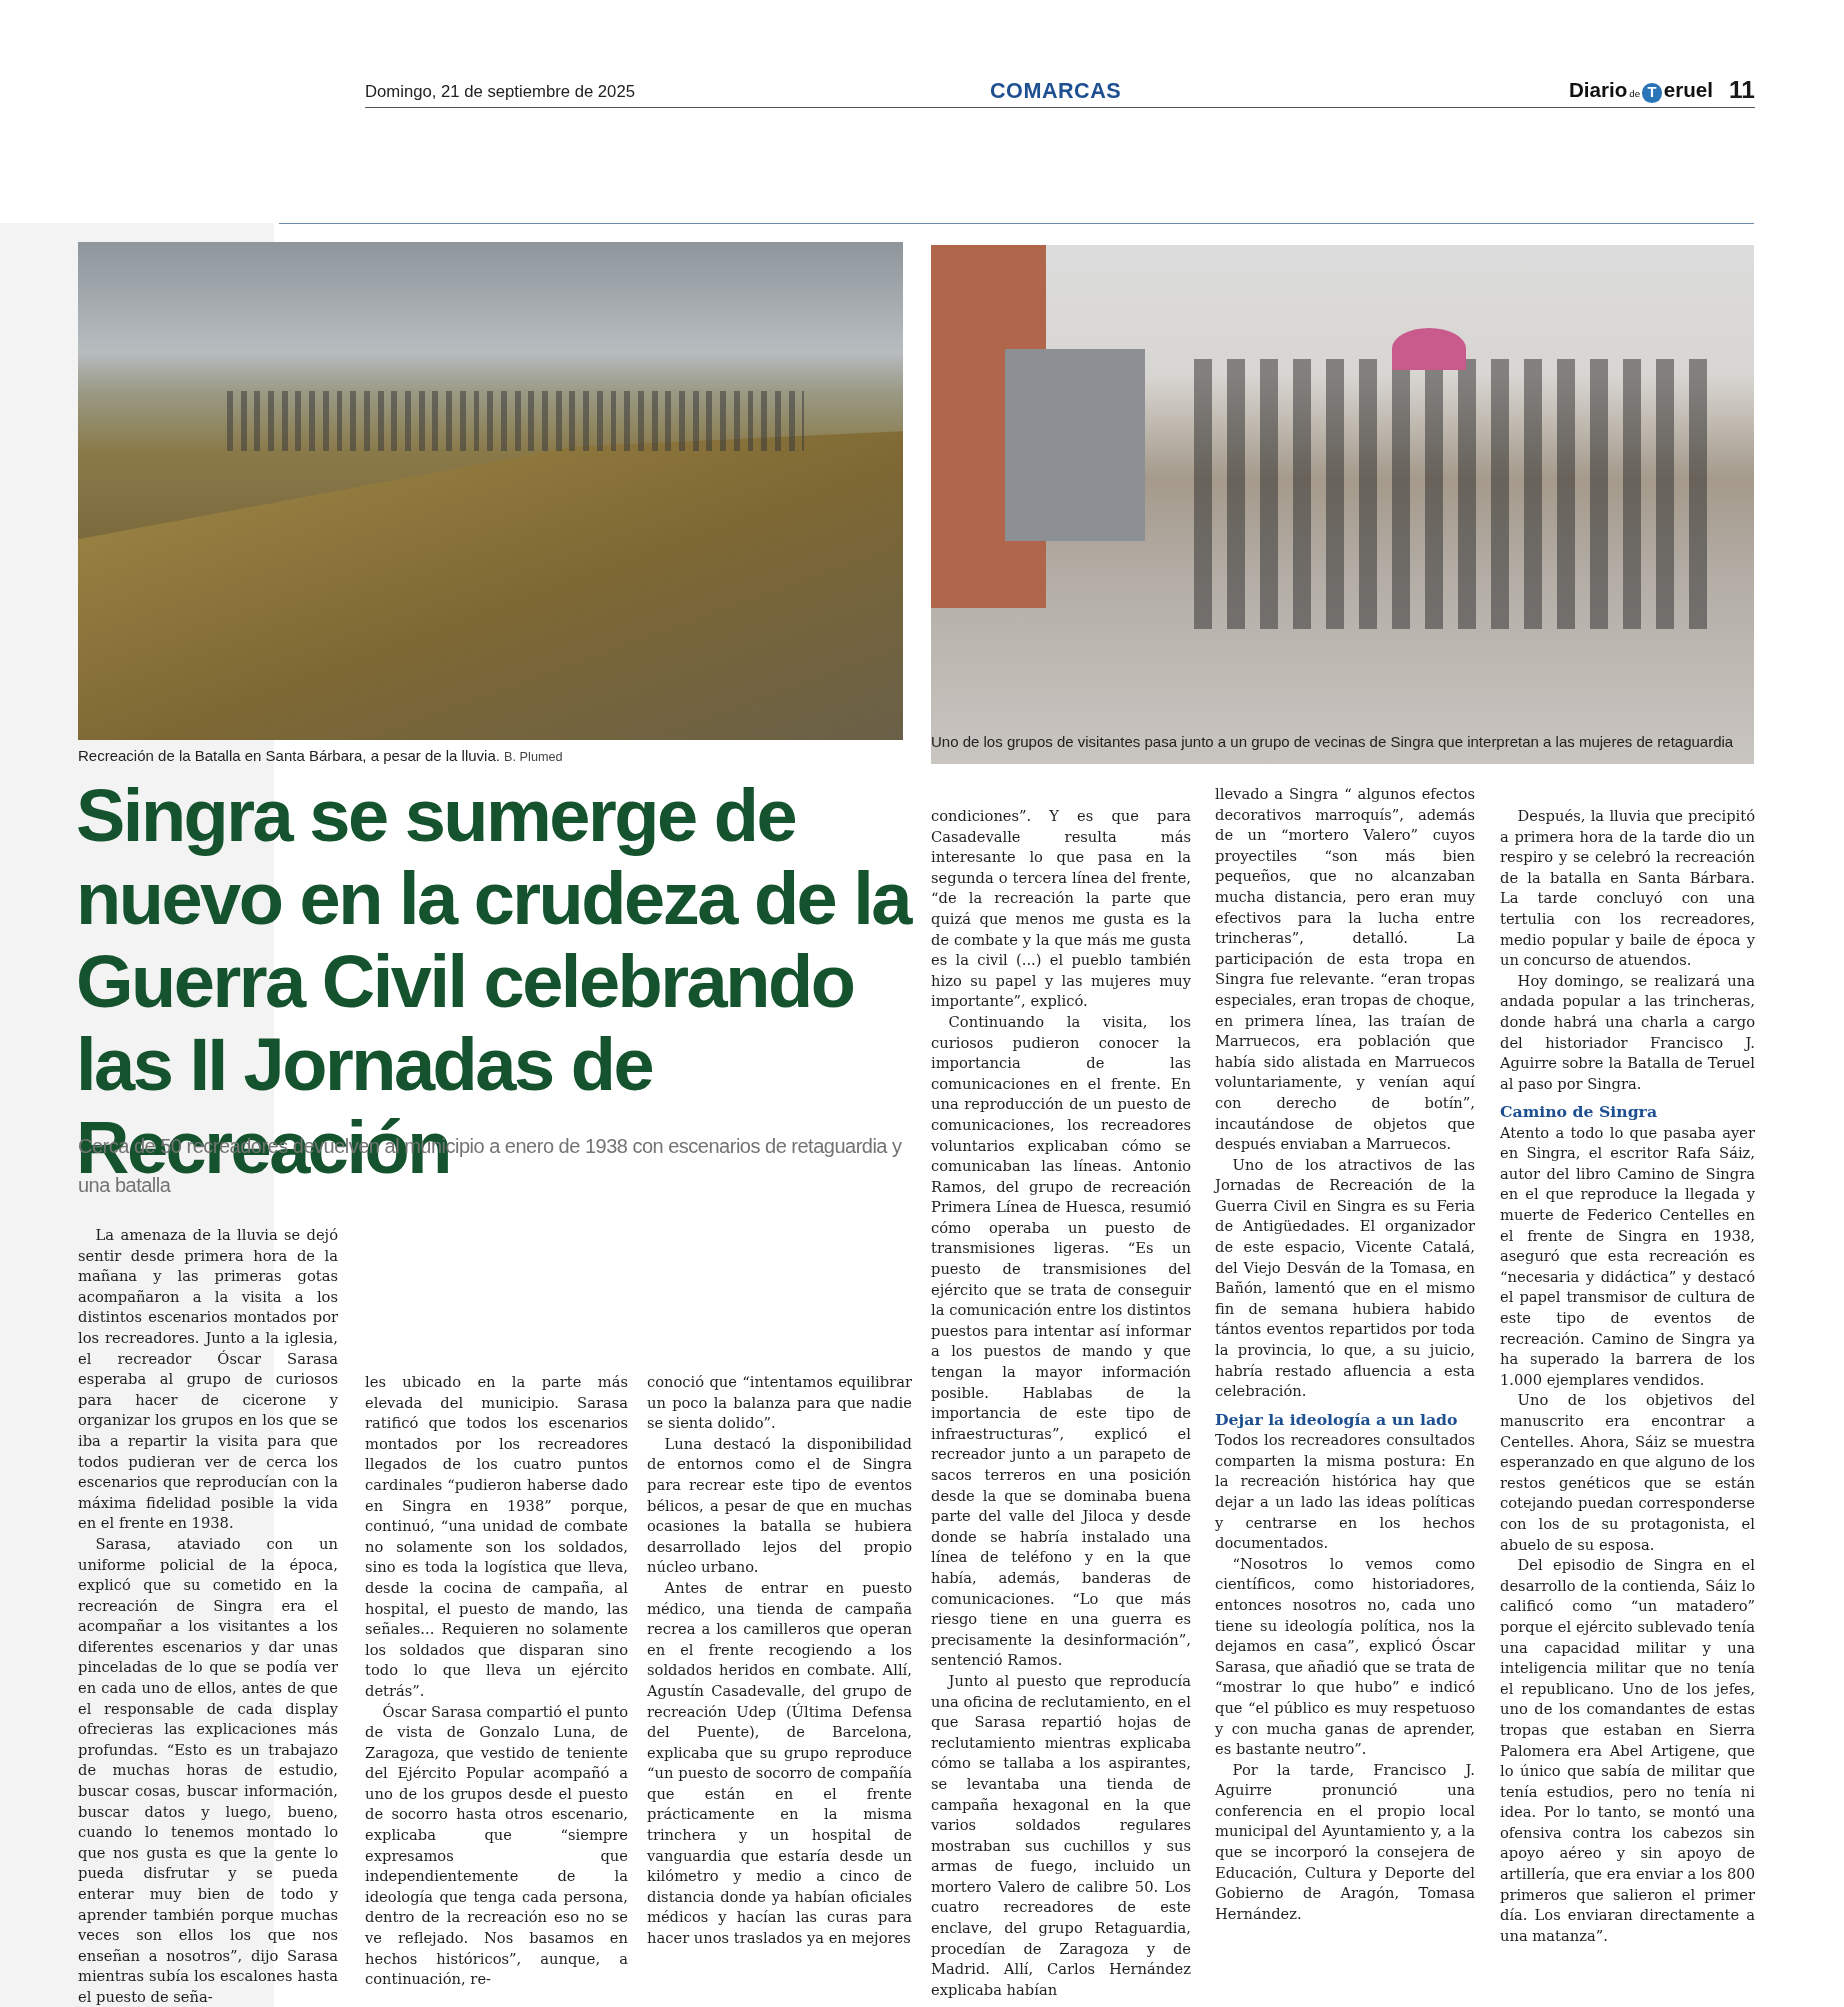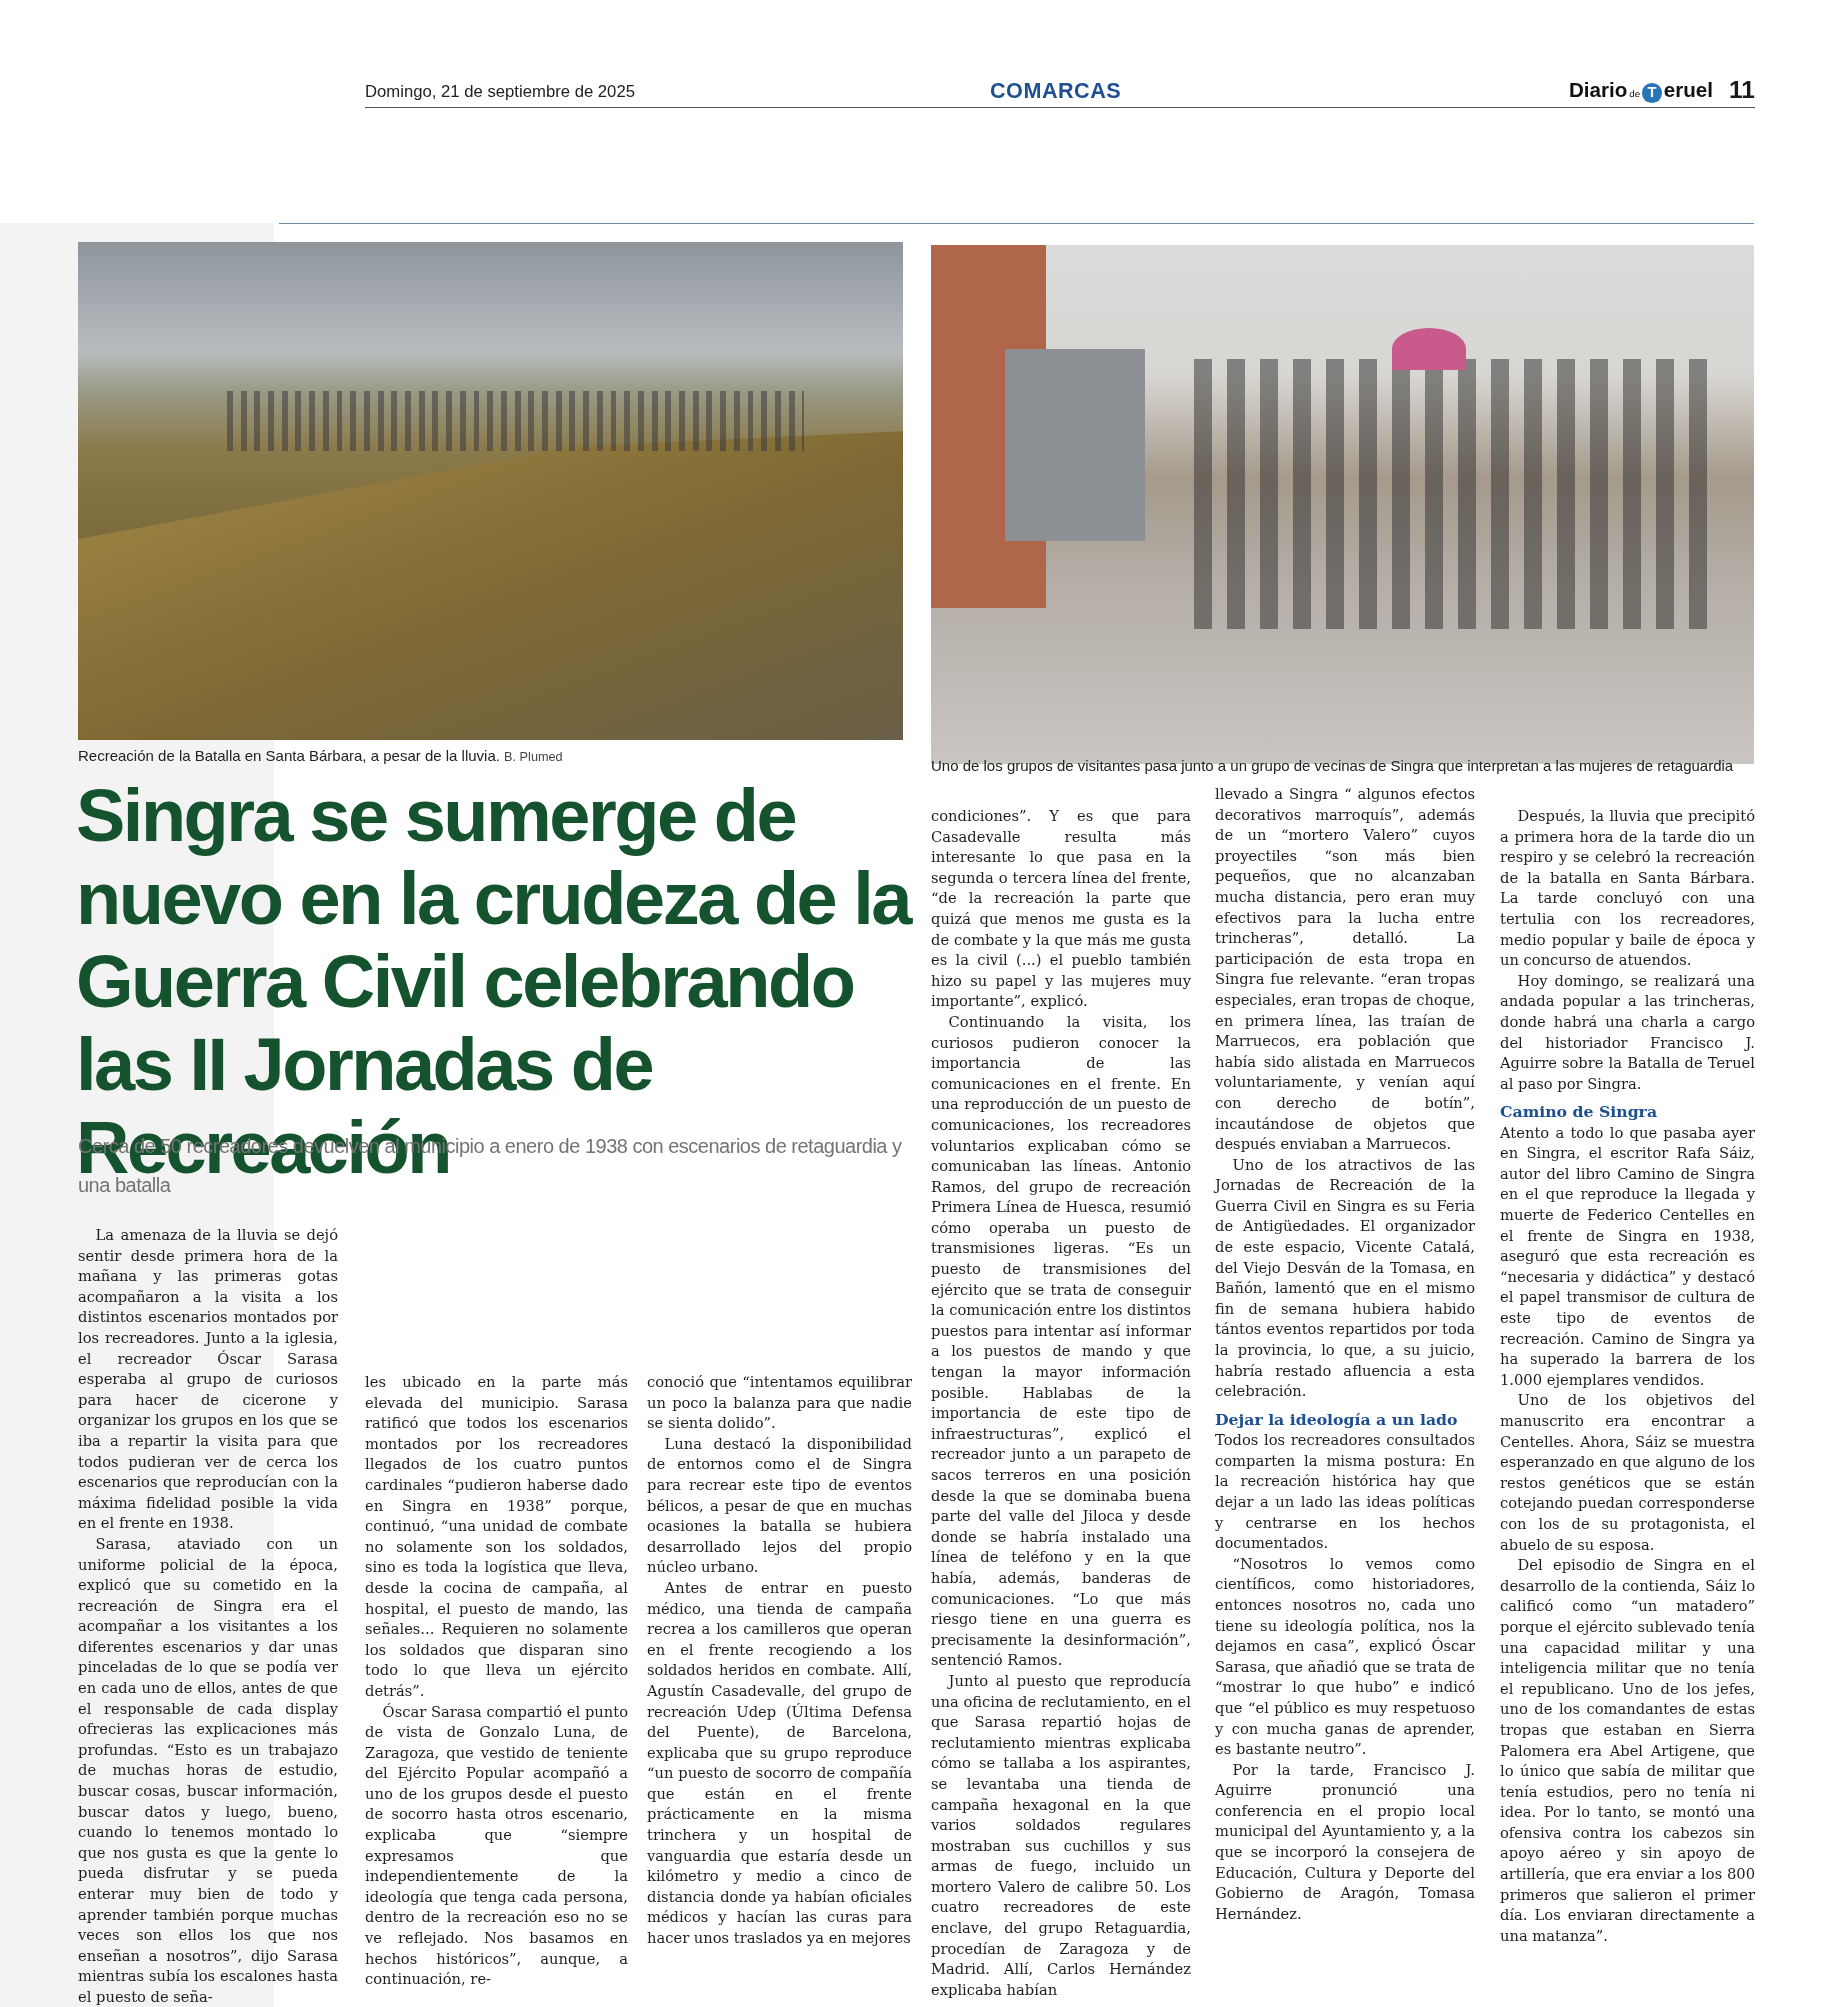--- a/index.html
+++ b/index.html
@@ -20,21 +20,21 @@
   .photo .hill { position:absolute; left:0; bottom:0; width:100%; height:62%; background:linear-gradient(160deg,#a48a48 0%,#7d6834 55%,#6a6048 100%); clip-path:polygon(0 35%,30% 20%,60% 5%,100% 0,100% 100%,0 100%); }
   .photo .crowd { position:absolute; left:18%; top:30%; width:70%; height:12%; background:repeating-linear-gradient(90deg,#3a3a3a 0 5.9px,transparent 5.9px 13.7px); opacity:0.55; }
   .photo2 .wall { position:absolute; left:0; top:0; width:14%; height:70%; background:#b0664a; }
   .photo2 .gate { position:absolute; left:9%; top:20%; width:17%; height:37%; background:#8c8f93; }
   .photo2 .people { position:absolute; left:32%; top:22%; width:63%; height:52%; background:repeating-linear-gradient(90deg,#2b2b2b 0 17.6px,transparent 17.6px 33px); opacity:0.5; }
   .photo2 .umbrella { position:absolute; left:56%; top:16%; width:9%; height:8%; background:#c85a8c; border-radius:50% 50% 0 0; }
 
   .caption { position:absolute; font-family:"Liberation Sans", sans-serif; font-size:15px; color:#222; }
   .caption .credit { font-size:12.7px; color:#444; }
   .cap1 { left:78px; top:747px; }
-  .cap2 { left:931px; top:757px; }
+  .cap2 { left:931px; top:733px; }
 
   .headline { position:absolute; left:76px; top:774px; width:843px; font-family:"Liberation Sans", sans-serif; font-weight:bold; font-size:74px; line-height:83px; letter-spacing:-2.5px; color:#14532d; }
   .subhead { position:absolute; left:78px; top:1127px; width:843px; font-family:"Liberation Sans", sans-serif; font-size:20px; line-height:39px; color:#737373; letter-spacing:-0.5px; }
 
   .col { position:absolute; font-family:"DejaVu Serif", serif; font-size:14.7px; line-height:20.6px; text-align:justify; color:#1e1e1e; }
   .col p { margin:0; text-indent:17.6px; }
   .col p.noindent { text-indent:0; }
   .col h3 { margin:7.8px 0 0 0; font-family:"DejaVu Serif", serif; font-size:15.7px; font-weight:bold; color:#1d4f91; text-indent:0; }
   .c1 { left:78px; top:1225px; width:260px; }
   .c2 { left:365px; top:1372px; width:263px; }

